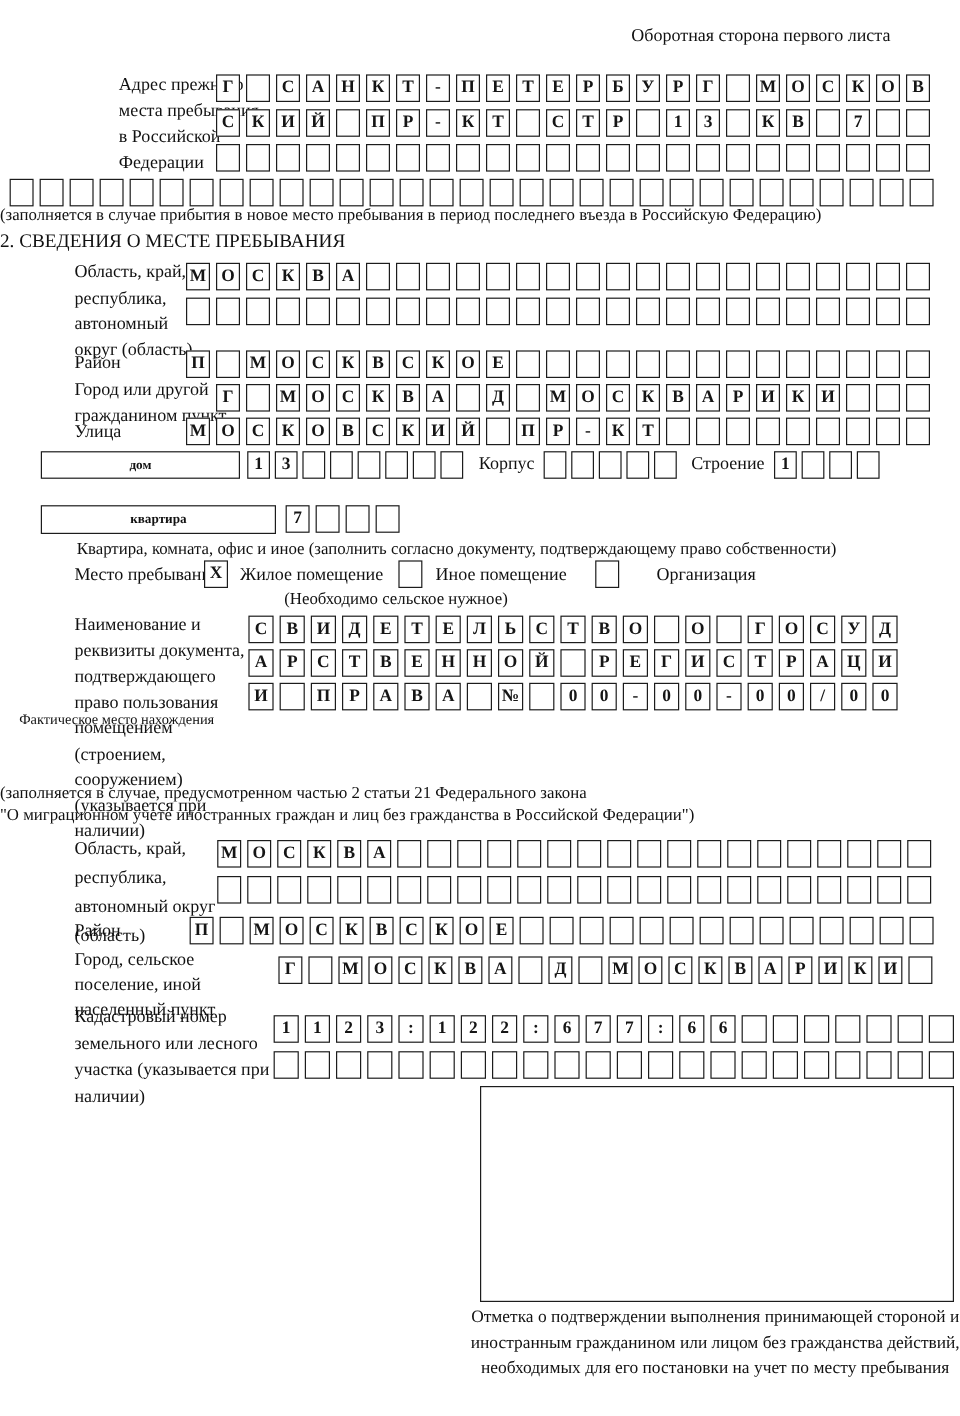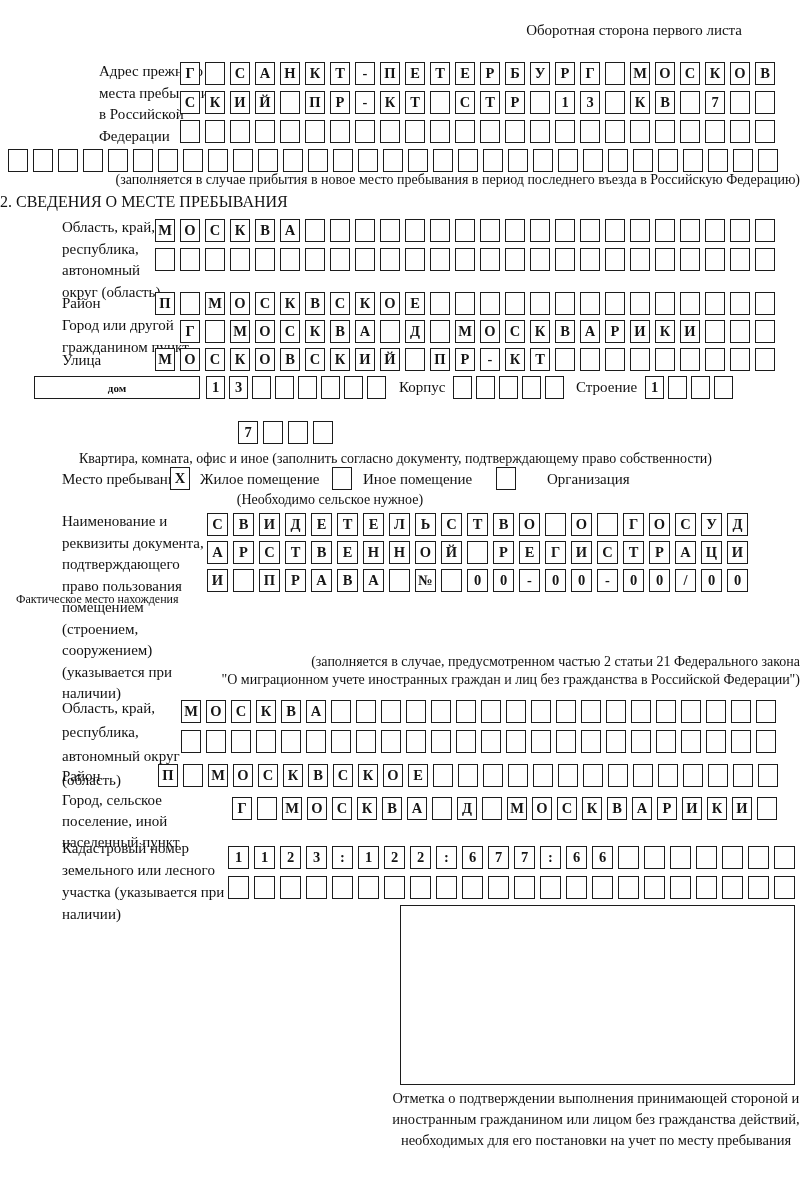--- a/index.html
+++ b/index.html
@@ -5,21 +5,21 @@
   * { margin:0; padding:0; box-sizing:border-box; }
   html,body { background:#fff; }
   #page {
     position:relative; width:800px; height:1180px; background:#ffffff;
     font-family:"Liberation Serif", serif; color:#111; overflow:hidden;
   }
   .abs { position:absolute; }
   .lbl { font-size:15px; line-height:21.5px; color:#111; }
   .cap { font-size:14px; color:#111; }
   .title { font-weight:normal; font-size:16px; text-align:left; width:100%; }
-  .center { text-align:right; width:100%; }
+  .center { text-align:left; width:100%; }
   .cellrow { position:absolute; display:flex; gap:5px; }
   .cell {
     flex:0 0 auto; width:20px; height:23px; border:1.6px solid #1c1c1c;
     font-size:14.5px; line-height:20px; text-align:center; background:#fff;
     font-weight:600; color:#151515;
   }
   .wide .cell { width:21px; }
   .narrow { gap:4px; }
   .narrow .cell { width:19px; }
   .bigbox {
@@ -314,27 +314,28 @@
       <div class="cell"></div>
     </div>
   <div class="abs lbl" style="left:576px; top:377px;">Строение</div>
   <div class="cellrow narrow" style="left:645px; top:376px;">
       <div class="cell">1</div>
       <div class="cell"></div>
       <div class="cell"></div>
       <div class="cell"></div>
     </div>
 
+  <div class="bigbox" style="left:34px; top:421px; width:196px; height:24px;">квартира</div>
   <div class="cellrow" style="left:238px; top:421px;">
       <div class="cell">7</div>
       <div class="cell"></div>
       <div class="cell"></div>
       <div class="cell"></div>
     </div>
-  <div class="abs cap" style="left:79px; top:451px;">Квартира, комната, офис и иное (заполнить согласно документу, подтверждающему право собственности)</div>
+  <div class="abs cap" style="left:64px; top:451px;">Квартира, комната, офис и иное (заполнить согласно документу, подтверждающему право собственности)</div>
 
   <div class="abs lbl" style="left:62px; top:469px;">Место пребывания:</div>
   <div class="cell abs" style="left:170px; top:467px;">X</div>
   <div class="abs lbl" style="left:200px; top:469px;">Жилое помещение</div>
   <div class="cell abs" style="left:332px; top:467px;"></div>
   <div class="abs lbl" style="left:363px; top:469px;">Иное помещение</div>
   <div class="cell abs" style="left:496px; top:467px;"></div>
   <div class="abs lbl" style="left:547px; top:469px;">Организация</div>
   <div class="abs cap" style="left:200px; top:492px; width:260px; text-align:center;">(Необходимо сельское нужное)</div>
 

